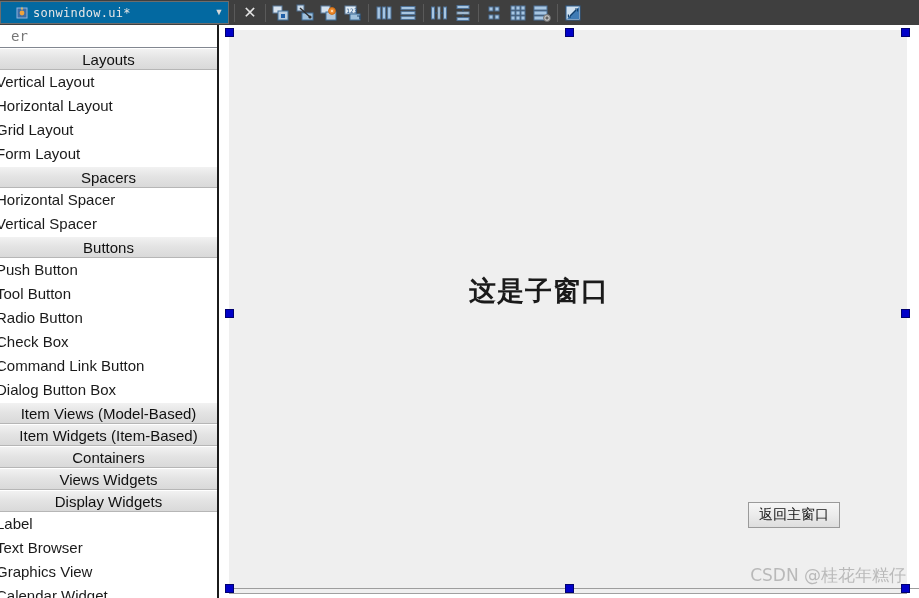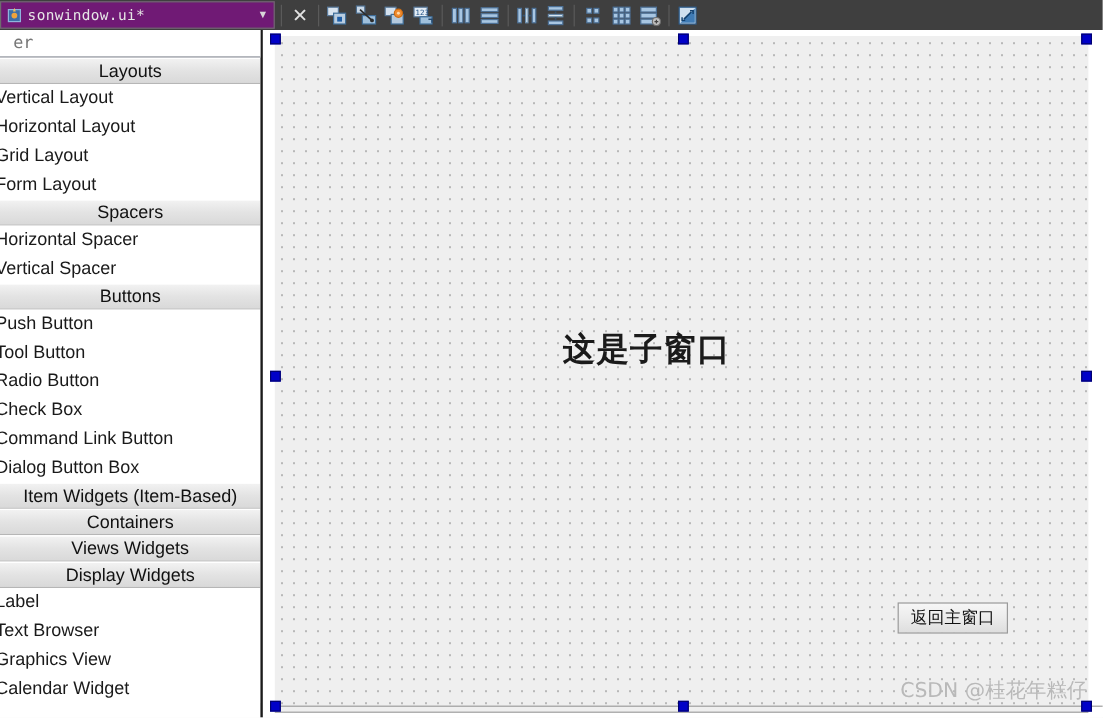--- a/index.html
+++ b/index.html
@@ -27,25 +27,25 @@
     background: #3f3f3f;
     display: flex;
     align-items: center;
   }
 
   
   #doc-combo {
     position: absolute;
     left: 0; top: 1px;
     width: 229px; height: 23px;
-    background: #701a75;
+    background: #0369a1;
     border: 1px solid #6d6d6d;
     display: flex;
     align-items: center;
-    padding-left: 4px;
+    padding-left: 14px;
   }
   #doc-combo .doc-icon {
     width: 14px; height: 14px;
     flex: 0 0 14px;
     position: relative;
   }
   #doc-combo .doc-icon svg { display: block; }
   #doc-combo .doc-label {
     flex: 1 1 auto;
     font-family: "DejaVu Sans Mono", monospace;
@@ -435,20 +435,21 @@
         <div class="wb-group">Spacers</div>
         <div class="wb-item">Horizontal Spacer</div>
         <div class="wb-item">Vertical Spacer</div>
         <div class="wb-group">Buttons</div>
         <div class="wb-item">Push Button</div>
         <div class="wb-item">Tool Button</div>
         <div class="wb-item">Radio Button</div>
         <div class="wb-item">Check Box</div>
         <div class="wb-item">Command Link Button</div>
         <div class="wb-item">Dialog Button Box</div>
+        <div class="wb-group">Item Views (Model-Based)</div>
         <div class="wb-group">Item Widgets (Item-Based)</div>
         <div class="wb-group">Containers</div>
         <div class="wb-group">Views Widgets</div>
         <div class="wb-group">Display Widgets</div>
         <div class="wb-item">Label</div>
         <div class="wb-item">Text Browser</div>
         <div class="wb-item">Graphics View</div>
         <div class="wb-item">Calendar Widget</div>
       </div>
 

